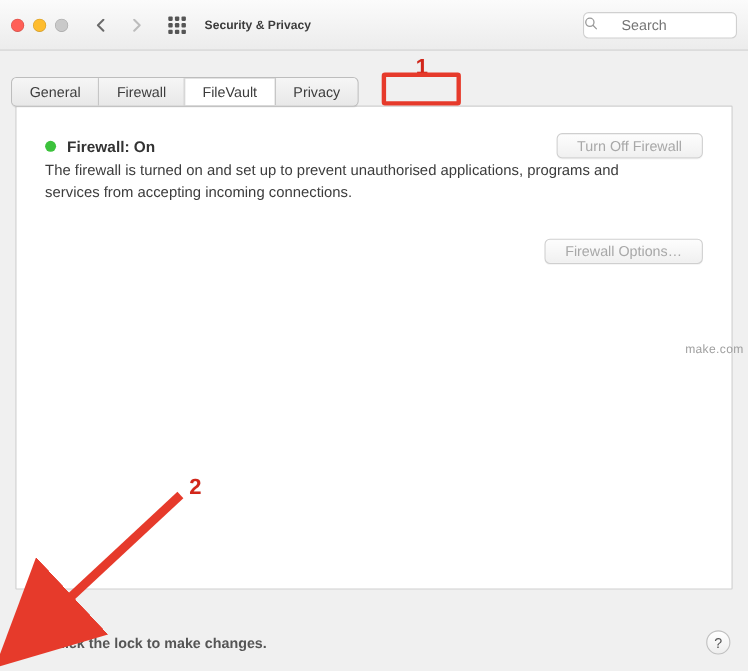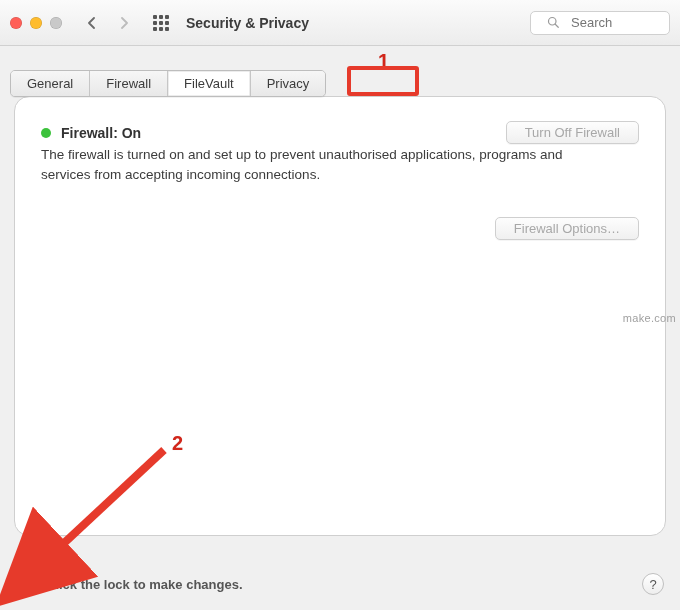--- a/index.html
+++ b/index.html
@@ -29,26 +29,26 @@
     .nav-btn {
       width: 24px; height:24px; display:flex;align-items:center;justify-content:center;
       color:#888; font-size:16px;
     }
     .nav-btn.enabled{color:#555;}
     .grid-btn{
       display:grid;grid-template-columns:repeat(3,4px);grid-template-rows:repeat(3,4px);
       gap:2px; padding:3px; margin:0 6px;
     }
     .grid-btn span{background:#555;border-radius:1px;}
-    .title{font-weight:700;font-size:14px;color:#3c3c3c;}
+    .title{font-weight:700;font-size:11px;color:#3c3c3c;}
     .spacer{flex:1;}
     .search{
-      display:flex;align-items:center;gap:12px;
+      display:flex;align-items:center;gap:22px;
       background:#fff;border:1px solid #d0d0d0;border-radius:5px;
-      height:24px;padding:0 16px;width:140px;color:#9a9a9a;
+      height:24px;padding:0 0;width:140px;color:#9a9a9a;
     }
     .search svg{width:12px;height:12px;}
     .search input{border:none;outline:none;background:transparent;font-size:13px;width:100%;color:#555;}
     
     .pref-body{ padding: 24px 10px 0; height: calc(100% - 46px - 52px); }
     .tabs{
       display:flex;justify-content:flex-start;margin-bottom:-1px;position:relative;z-index:2;
     }
     .seg{
       display:flex;border:1px solid #bdbdbd;border-radius:5px;overflow:hidden;
@@ -58,21 +58,21 @@
     .seg-item{
       padding:5px 16px;font-size:13px;color:#3c3c3c;border-right:1px solid #c6c6c6;
       background:linear-gradient(#f6f6f6,#e8e8e8);
     }
     .seg-item:last-child{border-right:none;}
     .seg-item.active{
       background:#fff;
       box-shadow: inset 0 0 0 0.5px rgba(0,0,0,.15);
     }
     .panel{
-      background:#fff;border:1px solid #cfcfcf;border-radius:15px;
+      background:#fff;border:1px solid #cfcfcf;border-radius:1px;
       margin: 0 4px;
       height: 440px;
       padding: 28px 26px;
       position:relative;
     }
     .status-row{display:flex;align-items:center;}
     .status-dot{width:10px;height:10px;border-radius:50%;background:#3cc23c;margin-right:10px;}
     .status-label{font-weight:700;font-size:14px;}
     .btn{
       background:linear-gradient(#fdfdfd,#f0f0f0);

